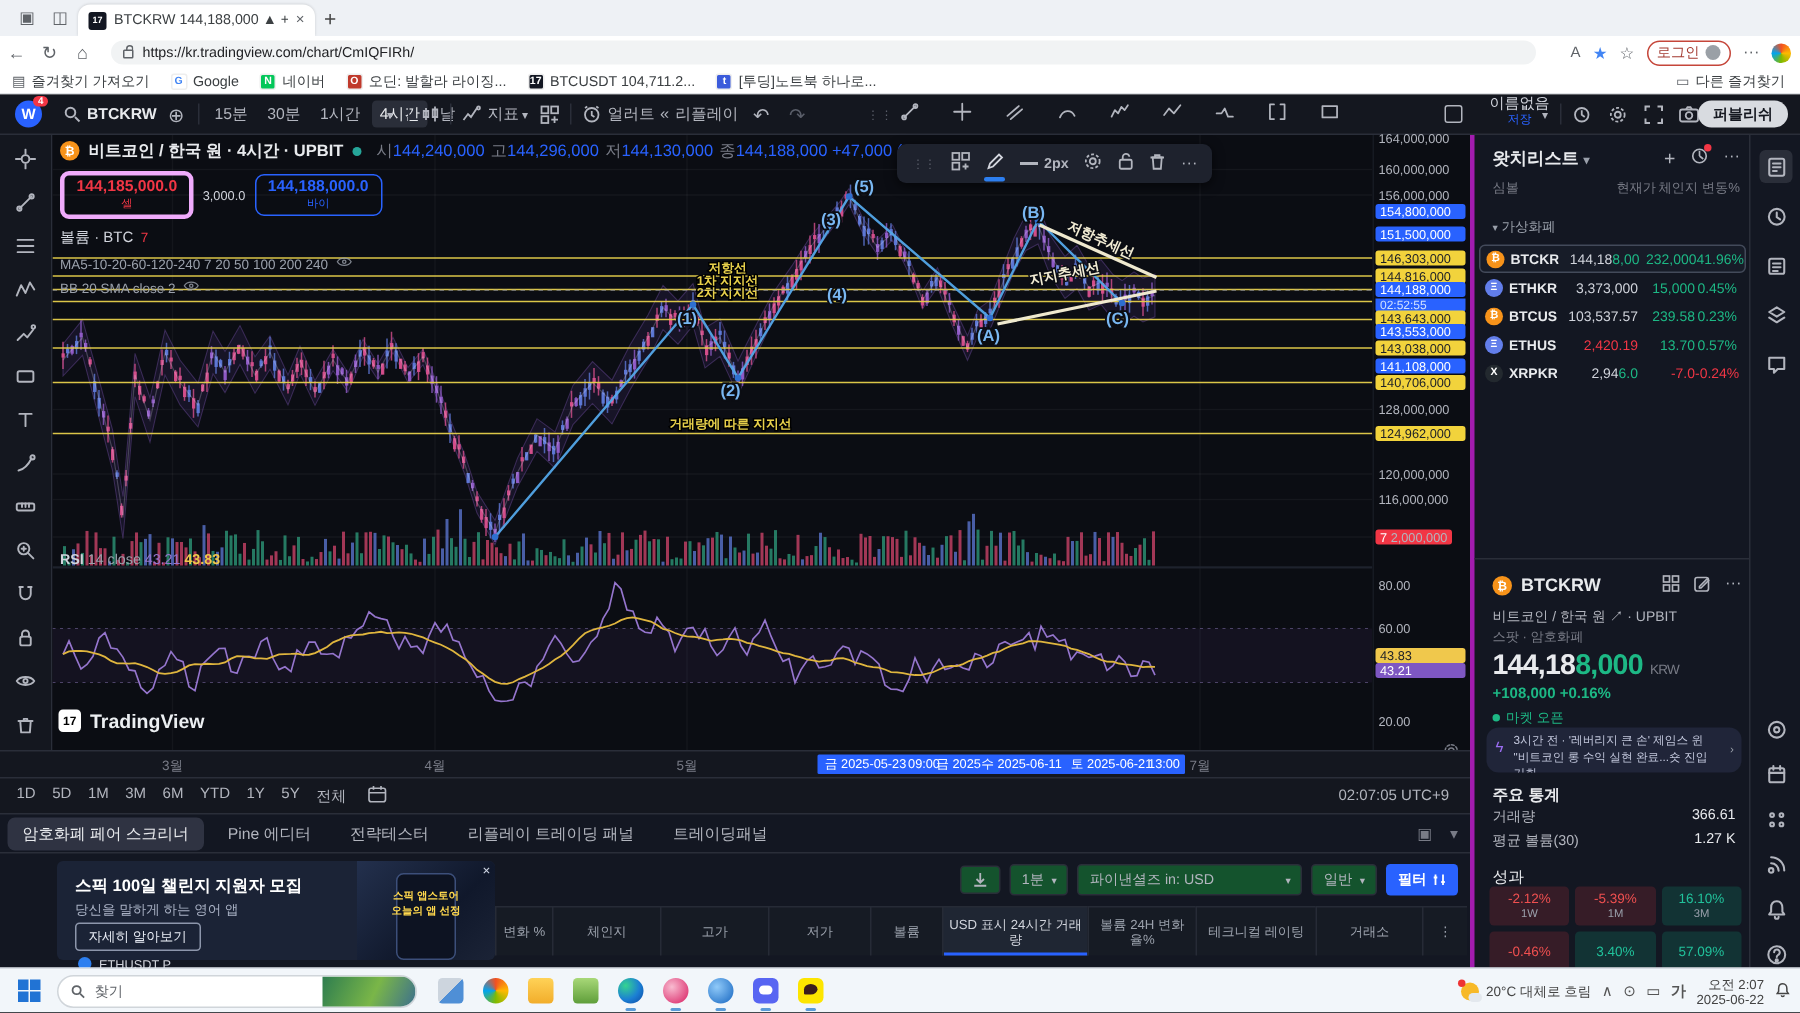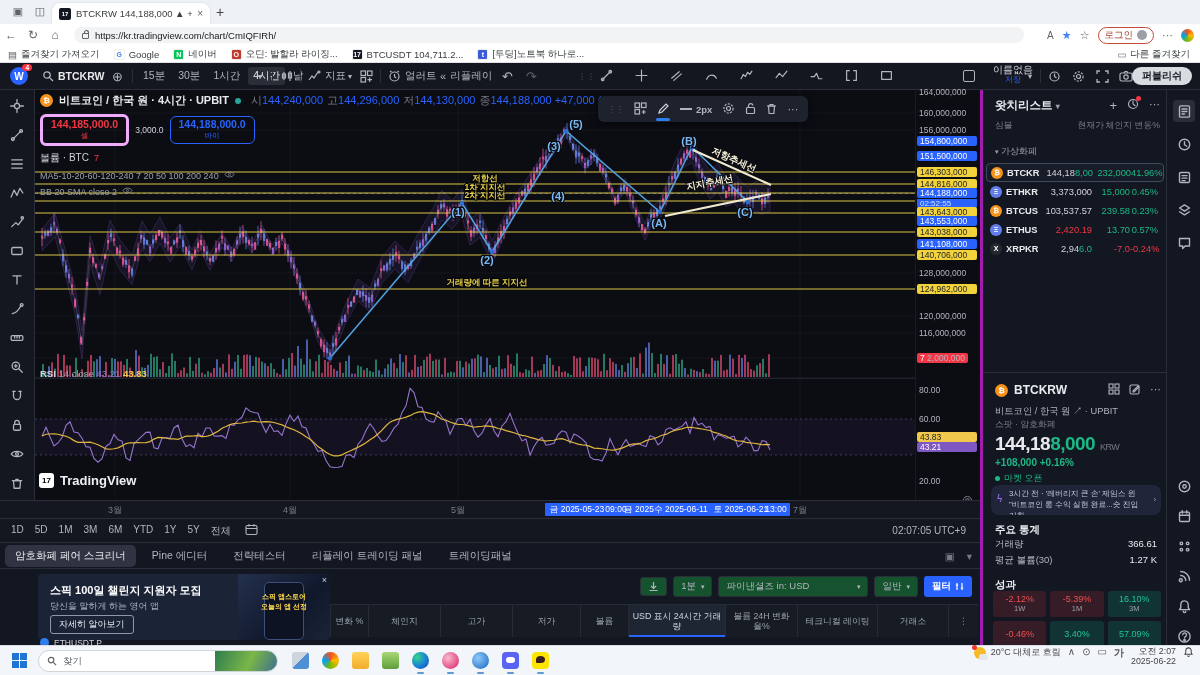--- a/index.html
+++ b/index.html
@@ -92,21 +92,21 @@
   #adthumb{position:absolute;right:0;top:0;width:92px;height:66px;background:linear-gradient(135deg,#23304d,#10182b 60%,#31427001);overflow:hidden}
   #adthumb .ph{position:absolute;left:26px;top:8px;width:40px;height:58px;background:#0d1322;border:1px solid #3c4f7a;border-radius:5px}
   #adthumb .tt{position:absolute;left:4px;top:18px;width:84px;text-align:center;font-size:7px;color:#ffd84d;font-weight:bold}
   #ad .x{position:absolute;right:3px;top:1px;color:#cfd6e4;font-size:9px}
   #sccontrols{position:absolute;right:8px;top:7px;display:flex;gap:6px;align-items:center;color:#b2b5be;font-size:9.5px}
   .scbox{border:1px solid #2a2e39;border-radius:3px;padding:3px 7px;display:flex;gap:5px;align-items:center;background:#14532d}
   #filterbtn{background:#2962ff;color:#fff;border-radius:3px;padding:4px 8px;font-weight:bold;display:flex;gap:4px;align-items:center}
   #sccols{position:absolute;left:330px;top:35px;height:33px;display:flex}
   .sccol{border-left:1px solid #262b36;border-top:1px solid #262b36;background:#161b24;color:#9aa0ab;font-size:8.8px;display:flex;align-items:center;justify-content:center;text-align:center;line-height:10px;padding:0 2px}
   .sccol.active{background:#1f2633;color:#d1d4dc;box-shadow:inset 0 -2px 0 #2962ff}
-  #partialrow{position:absolute;left:40px;top:69px;display:flex;gap:5px;align-items:flex-start;font-size:8.5px;color:#d1d4dc}
+  #partialrow{position:absolute;left:52px;top:69px;display:flex;gap:5px;align-items:flex-start;font-size:8.5px;color:#d1d4dc}
   #partialrow .ic{width:9px;height:9px;border-radius:50%;background:#2d7ff0}
   
   #rightpanel{position:absolute;left:980px;top:90px;width:186px;height:555px;background:#131722;border-left:3px solid #a21caf}
   #wl-head{position:absolute;left:12px;top:8px;font-size:11.5px;font-weight:bold;color:#e8eaed}
   #wl-icons{position:absolute;right:6px;top:8px;display:flex;gap:10px;color:#b2b5be}
   .reddot{position:relative}
   .reddot:after{content:"";position:absolute;right:-2px;top:-2px;width:5px;height:5px;border-radius:50%;background:#f23645}
   .wl-colrow{position:absolute;left:0;top:30px;width:100%;font-size:8.8px;color:#787b86}
   #wl-group{position:absolute;left:12px;top:55px;font-size:9px;color:#9aa0ab}
   .wlrow{position:absolute;left:3px;width:178px;height:19px;display:flex;align-items:center}
@@ -126,39 +126,39 @@
   #d-price .cur{font-size:9px;color:#787b86;font-weight:normal}
   #d-chg{position:absolute;left:12px;top:84px;font-size:10px;color:#1db885;font-weight:bold}
   #d-mkt{position:absolute;left:12px;top:99px;font-size:9px;color:#1db885;display:flex;gap:4px;align-items:center}
   #d-mkt .dot{width:5px;height:5px;border-radius:50%;background:#1db885}
   #d-news{position:absolute;left:8px;top:112px;width:170px;height:30px;background:#202539;border-radius:8px;font-size:7.8px;color:#c3c8dd;padding:3px 14px 3px 18px;line-height:11px;overflow:hidden}
   #d-news .fl{position:absolute;left:6px;top:8px;color:#9b6df2;font-size:10px}
   #d-news .arr{position:absolute;right:5px;top:9px;color:#9aa0ab}
   #d-stats-t{position:absolute;left:12px;top:150px;font-size:10.5px;font-weight:bold;color:#e8eaed}
   .statrow{position:absolute;left:12px;width:162px;display:flex;justify-content:space-between;font-size:9.5px;color:#b2b5be}
   .statrow b{color:#e8eaed;font-weight:normal}
-  #d-perf-t{position:absolute;left:12px;top:205px;font-size:10.5px;font-weight:bold;color:#e8eaed}
+  #d-perf-t{position:absolute;left:12px;top:205px;font-size:10.5px;font-weight:normal;color:#e8eaed}
   #perftiles{position:absolute;left:10px;top:218px;width:168px;display:grid;grid-template-columns:repeat(3,1fr);gap:4px}
   .ptile{height:26px;border-radius:3px;display:flex;flex-direction:column;align-items:center;justify-content:center;font-size:9px;line-height:10px}
   .ptile.up{background:rgba(16,135,109,.25);color:#21c29b}
   .ptile.down{background:rgba(242,54,69,.16);color:#f05050}
   .ptile .lb{font-size:7.5px;color:#9aa0ab}
   
   #railicons{position:absolute;left:1166px;top:90px;width:34px;height:555px;background:#131722;border-left:1px solid #2a2e39}
   .railic{position:absolute;left:6px;width:22px;height:22px;display:flex;align-items:center;justify-content:center;border-radius:4px;color:#b2b5be}
   .railic.active{background:#2a2e39;color:#e8eaed}
   
   #taskbar{position:absolute;left:0;top:645px;width:1200px;height:30px;background:#f2f6fa;border-top:1px solid #d8dee5;display:flex;align-items:center}
   #start{margin-left:12px;width:16px;height:16px;display:grid;grid-template-columns:7px 7px;gap:1px}
   #start i{background:#2173d4;width:7px;height:7px}
   #searchpill{position:absolute;left:38px;top:4px;width:240px;height:22px;background:#fff;border:1px solid #d0d5da;border-radius:12px;display:flex;align-items:center;gap:6px;padding-left:8px;font-size:9.5px;color:#5f6368;overflow:hidden}
   #searchimg{position:absolute;right:0;top:0;width:62px;height:22px;background:linear-gradient(115deg,#2e7d4f,#7ab648 55%,#3b6e8f)}
   .tba{width:17px;height:17px;border-radius:4px;position:relative}
   #tb-apps{position:absolute;left:292px;top:6px;display:flex;gap:13px}
-  #tb-right{position:absolute;right:6px;top:0;height:30px;display:flex;align-items:flex-start;gap:7px;color:#444;font-size:9px}
+  #tb-right{position:absolute;right:6px;top:0;height:30px;display:flex;align-items:center;gap:7px;color:#444;font-size:9px}
   #weather{display:flex;gap:5px;align-items:center}
   #sunic{width:12px;height:12px;border-radius:50%;background:#f7b928;position:relative}
   #sunic:before{content:"";position:absolute;right:-2px;bottom:-1px;width:9px;height:6px;border-radius:4px;background:#e3e8ee}
   #sunic:after{content:"";position:absolute;left:-2px;top:-2px;width:5px;height:5px;border-radius:50%;background:#e33}
   #clockblk{text-align:right;font-size:8.8px;line-height:10px}
   .trayic{color:#555;font-size:10px}
 </style>
 </head>
 <body>
 

